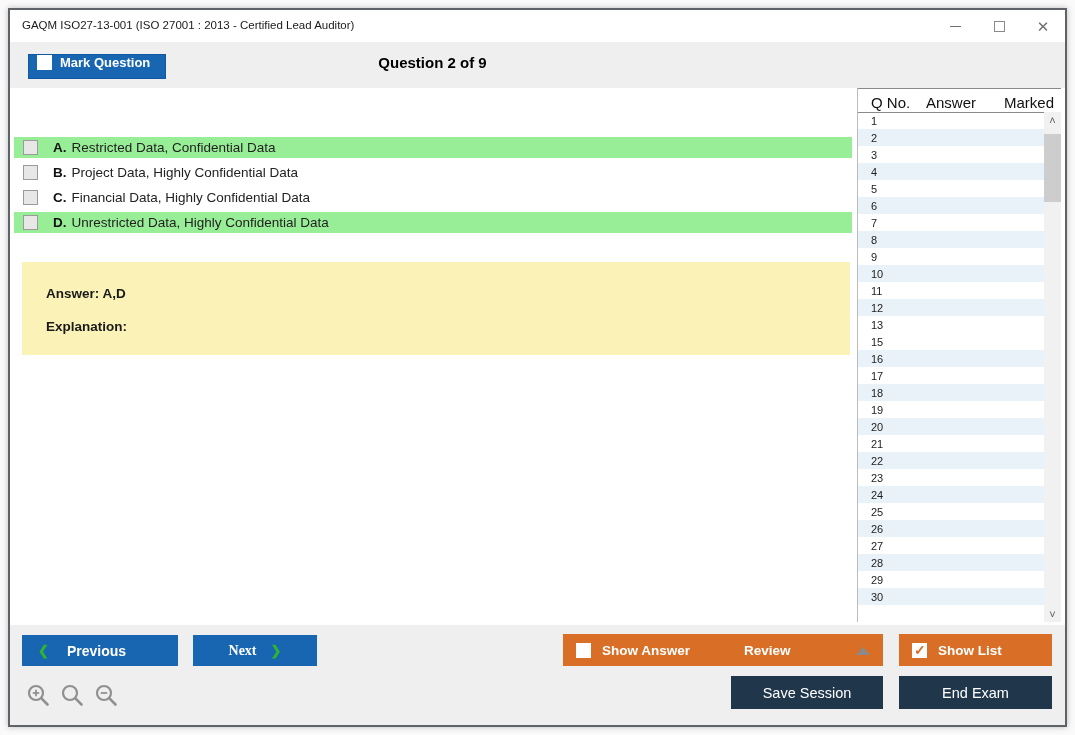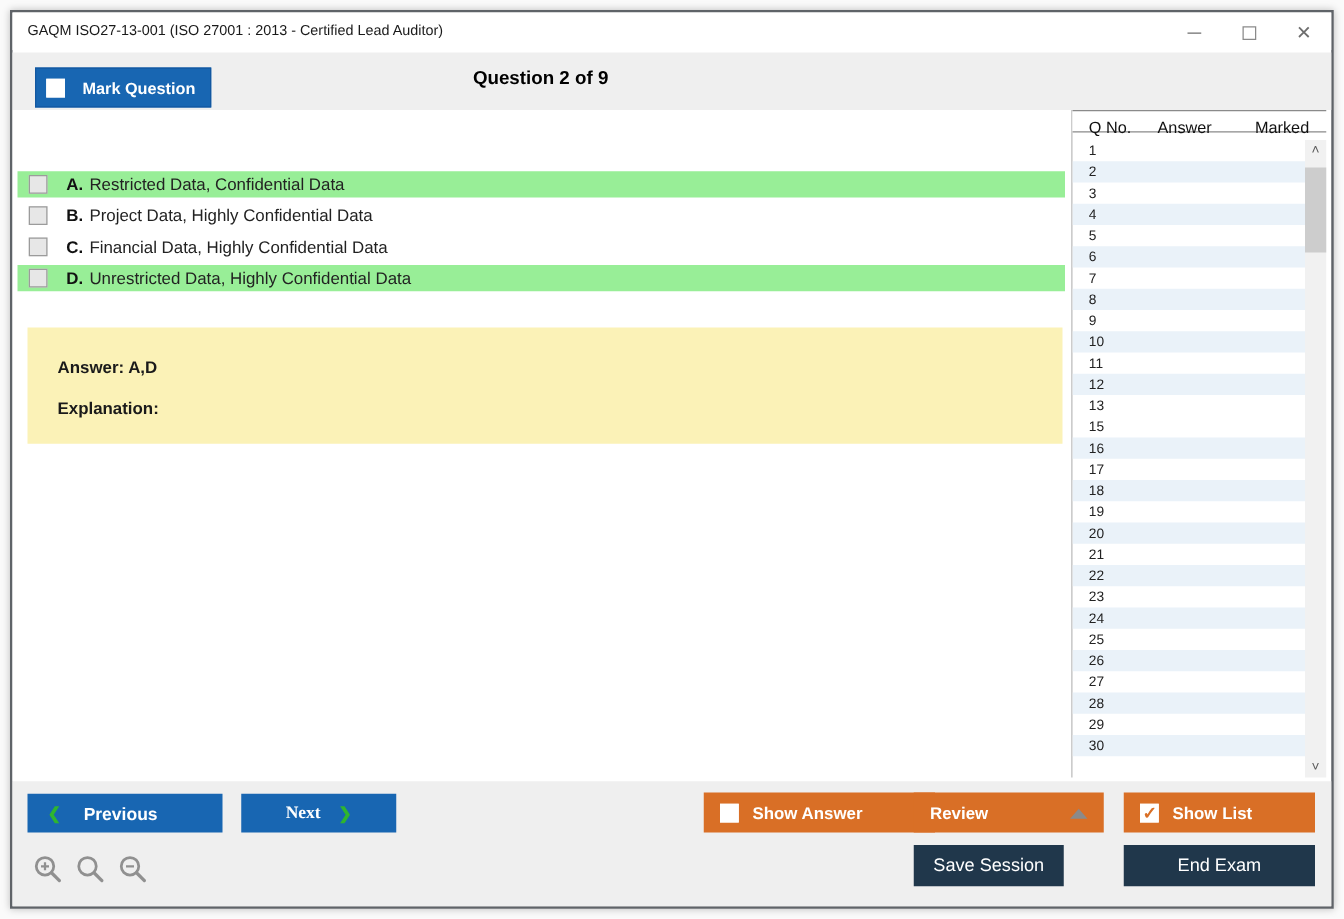--- a/index.html
+++ b/index.html
@@ -27,24 +27,24 @@
   .wc { width:44px; height:32px; display:flex; align-items:center; justify-content:center; cursor:default; }
   .wc-min-glyph { display:block; width:11px; border-top:1.5px solid #6e6e6e; }
   .wc-max-glyph { display:block; width:11px; height:11px; border:1.5px solid #8a8a8a; }
   .wc-close-glyph { font-size:15px; color:#6e6e6e; line-height:1; }
   
   .header-strip {
     position:absolute; left:0; top:32px; right:0; height:46px;
     background:#efefef;
   }
   .btn-mark {
-    position:absolute; left:18px; top:12px; height:32px; min-width:138px;
+    position:absolute; left:18px; top:12px; height:25px; min-width:138px;
     background:#1866b2; border:1px solid #1257a0; color:#fff;
     font-family:inherit; font-size:13px; font-weight:bold;
-    display:flex; align-items:center; gap:14px; padding:0 12px 0 8px; cursor:pointer;
+    display:flex; align-items:flex-start; gap:8px; padding:0 12px 0 8px; cursor:pointer;
   }
   .q-counter {
     position:absolute; left:0; right:210px; top:12px; text-align:center;
     font-size:15px; font-weight:bold; color:#000;
   }
   
   .cb { width:15px; height:15px; display:inline-block; flex:0 0 auto; }
   .cb-white { background:#fff; border:1px solid #fff; }
   .cb-gray  { background:#e7e7e7; border:1px solid #9b9b9b; }
   .cb-checked {
@@ -70,23 +70,23 @@
     background:#fbf2b7; padding:24px 0 0 24px;
   }
   .answer-box .ans { font-size:13.5px; font-weight:bold; color:#1a1a1a; }
   .answer-box .exp { font-size:13.5px; font-weight:bold; color:#1a1a1a; margin-top:18px; }
   
   .qlist {
     position:absolute; right:4px; top:78px; width:204px; bottom:103px;
     background:#fff; border-left:1px solid #bcbcbc;
   }
   .qlist-header {
-    position:absolute; left:0; right:0; top:0; height:18px;
+    position:absolute; left:0; right:0; top:0; height:25px;
     border-top:1px solid #8a8a8a; border-bottom:1px solid #8a8a8a;
-    background:#fff; font-size:13px; color:#111;
+    background:#fff; font-size:15px; color:#111;
   }
   .qh-qno    { position:absolute; left:13px;  top:5px; }
   .qh-answer { position:absolute; left:68px;  top:5px; }
   .qh-marked { position:absolute; left:146px; top:5px; }
   .qlist-rows { position:absolute; left:0; top:24px; right:17px; bottom:0; overflow:hidden; }
   .qrow { height:17px; font-size:11px; color:#222; display:flex; align-items:center; padding-left:13px; cursor:pointer; }
   .qrow.even { background:#eaf2f9; }
   .scrollbar {
     position:absolute; right:0; top:24px; width:17px; bottom:0;
     background:#f1f1f1;
@@ -121,21 +121,21 @@
   .btn-show-list { left:889px; width:153px; }
   .review-tri {
     position:absolute; right:13px; top:13px;
     width:0; height:0; border-left:7px solid transparent; border-right:7px solid transparent;
     border-bottom:8px solid #8a8a8a;
   }
   .btn-navy {
     position:absolute; top:51px; height:33px; background:#20374b;
     color:#fff; font-size:14.5px; font-weight:normal; justify-content:center;
   }
-  .btn-save { left:721px; width:120px; }
+  .btn-save { left:721px; width:152px; }
   .btn-end  { left:889px; width:153px; }
   .zoom-tools { position:absolute; left:16px; top:58px; display:flex; gap:9px; }
   .zoom-tools svg { cursor:pointer; }
 </style>
 </head>
 <body>
 
 <div class="window">
 
   <div class="titlebar">

